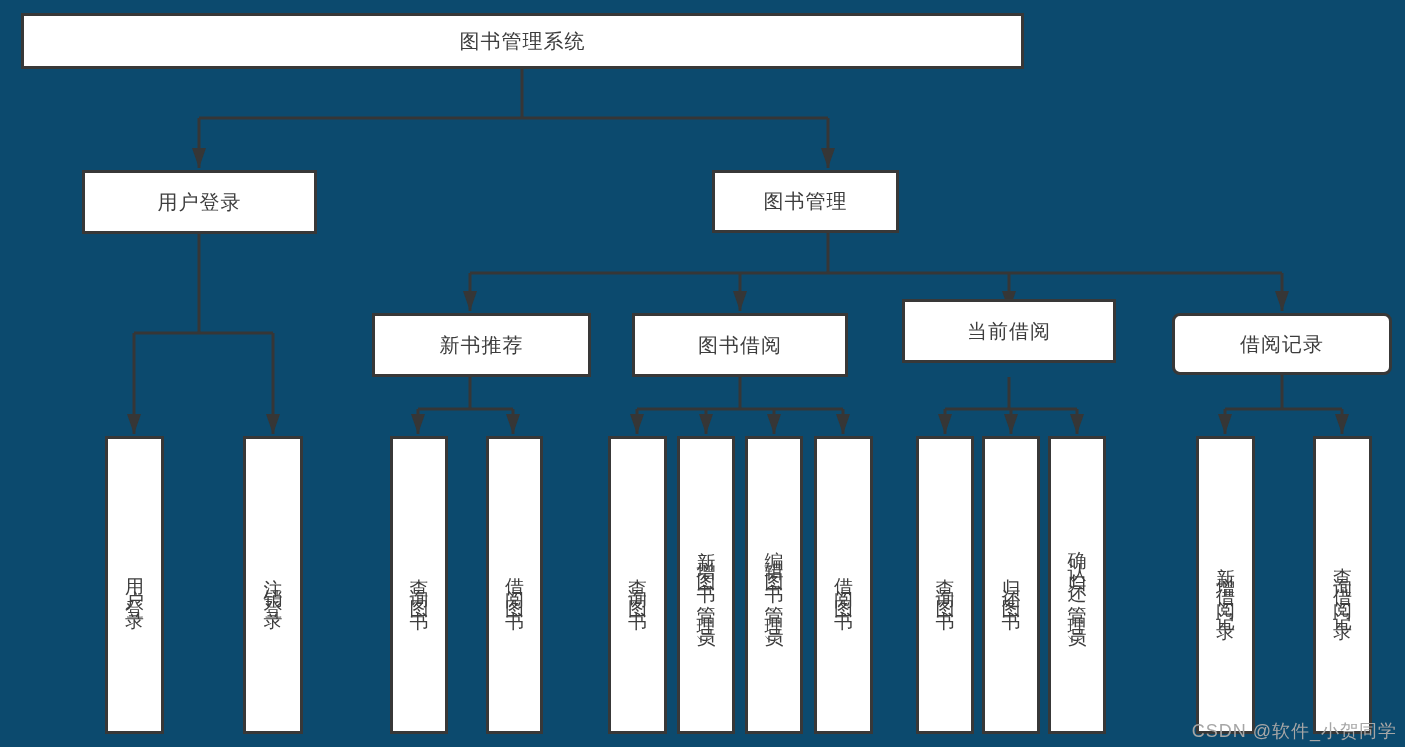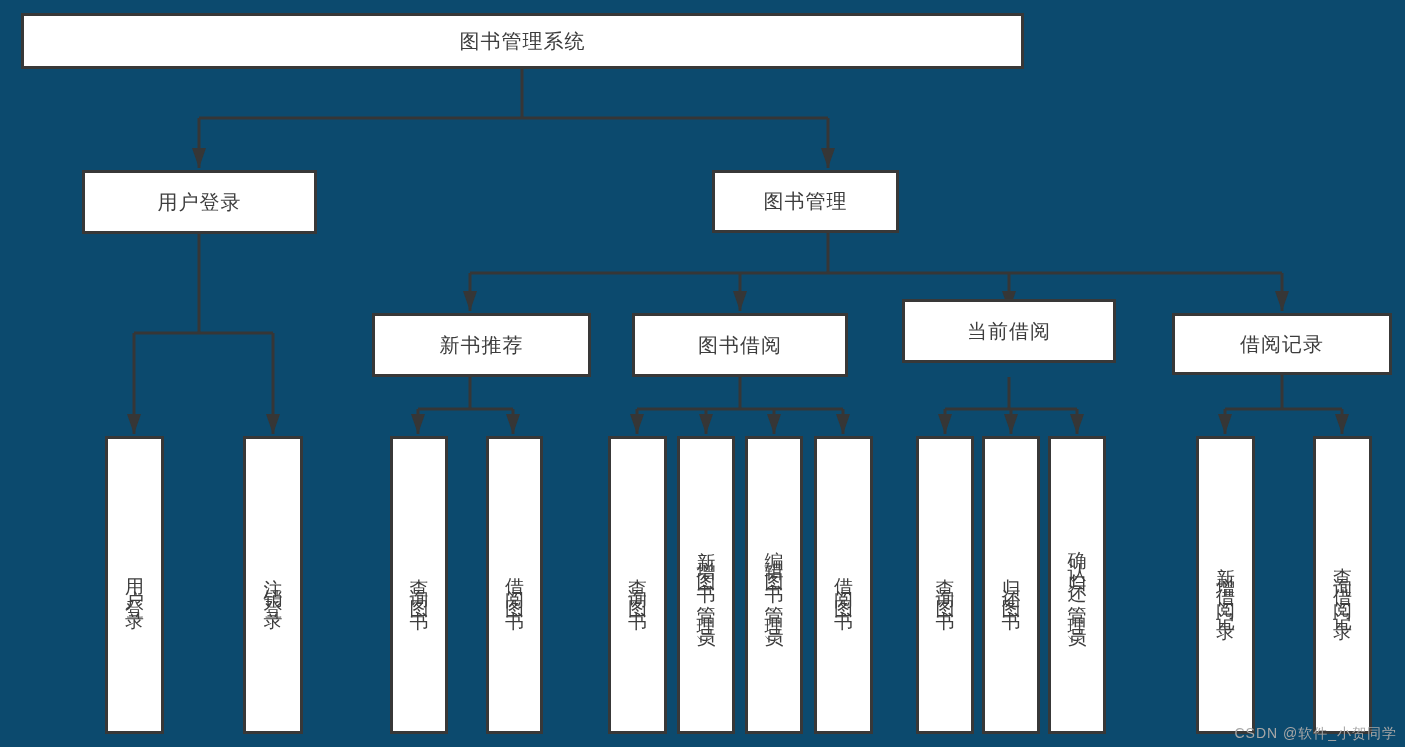--- a/index.html
+++ b/index.html
@@ -52,21 +52,21 @@
   .vbox > span {
     writing-mode: vertical-rl;
     text-orientation: mixed;
     letter-spacing: 11px;
     white-space: nowrap;
   }
   .watermark {
     position: absolute;
     right: 8px;
     bottom: 4px;
-    font-size: 14px;
+    font-size: 18px;
     color: #a6a6a6;
     z-index: 3;
     letter-spacing: 1px;
   }
 </style>
 </head>
 <body>
 
 <div class="stage">
 
@@ -140,21 +140,21 @@
 
   <div class="box" style="left:361px; top:313px; width:219px; height:64px;margin-left:11px;">
     <span>新书推荐</span>
   </div>
   <div class="box" style="left:632px; top:313px; width:216px; height:64px;">
     <span>图书借阅</span>
   </div>
   <div class="box" style="left:902px; top:299px; width:214px; height:64px;">
     <span>当前借阅</span>
   </div>
-  <div class="box" style="left:1172px; top:313px; width:220px; height:62px;">
+  <div class="box" style="left:1172px; top:313px; width:220px; height:62px;border-radius:8px;">
     <span>借阅记录</span>
   </div>
 
   <div class="vbox" style="left:105px; top:436px; width:59px; height:298px;">
     <span>用户登录</span>
   </div>
   <div class="vbox" style="left:243px; top:436px; width:60px; height:298px;">
     <span>注销登录</span>
   </div>
 

